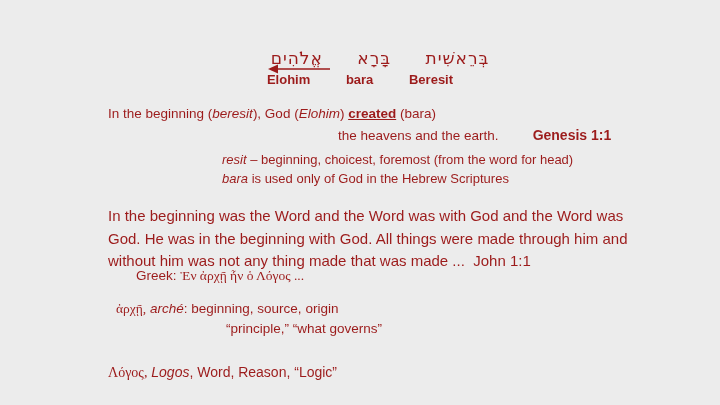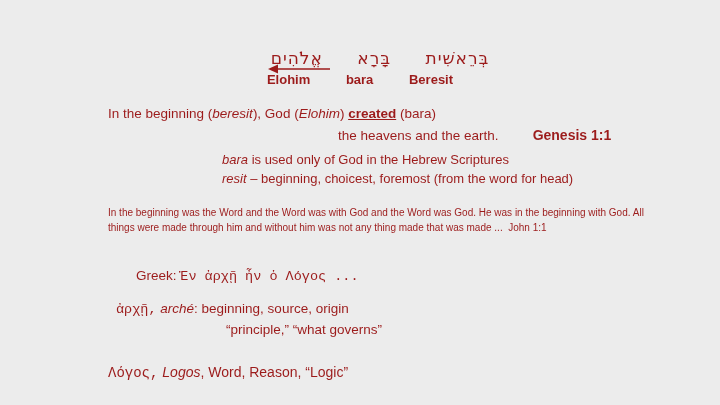--- a/index.html
+++ b/index.html
@@ -85,32 +85,32 @@
     font-size: 13px;
     line-height: 1.45;
     width: 440px;
   }
 
   .p3 {
     position: absolute;
     top: 205px;
     left: 108px;
     width: 548px;
-    font-size: 10px;
+    font-size: 15px;
     line-height: 1.5;
   }
 
   .greek-line {
     position: absolute;
     top: 268px;
     left: 136px;
     font-size: 13.5px;
   }
   .greek-text {
-    font-family: Liberation Mono, monospace;
+    font-family: Liberation Serif, serif;
   }
 
   .p4 {
     position: absolute;
     top: 299px;
     left: 116px;
     font-size: 13.5px;
     line-height: 1.5;
   }
   .p4-sub {
@@ -154,24 +154,24 @@
     <div>
       <span>In the beginning (</span><i>beresit</i><span>), God (</span><i>Elohim</i><span>) </span><u class="created">created</u><span> (bara)</span>
     </div>
     <div class="p1-line2">
       <span>the heavens and the earth.</span><span class="genesis-ref">Genesis 1:1</span>
     </div>
   </div>
 
   <div class="p2">
     <div>
-      <i>bara</i><span> is used only of God in the Hebrew Scriptures</span>
+      <i>resit</i><span> – beginning, choicest, foremost (from the word for head)</span>
     </div>
     <div>
-      <i>resit</i><span> – beginning, choicest, foremost (from the word for head)</span>
+      <i>bara</i><span> is used only of God in the Hebrew Scriptures</span>
     </div>
   </div>
 
   <div class="p3">
     <span>In the beginning was the Word and the Word was with God and the Word was God.  He was in the beginning with God.  All things were made through him and without him was not any thing made that was made ...</span>&nbsp;&nbsp;<span>John 1:1</span>
   </div>
 
   <div class="greek-line">
     <span>Greek:</span>
     <span class="greek-text">Ἐν ἀρχῇ ἦν ὁ Λόγος ...</span>

